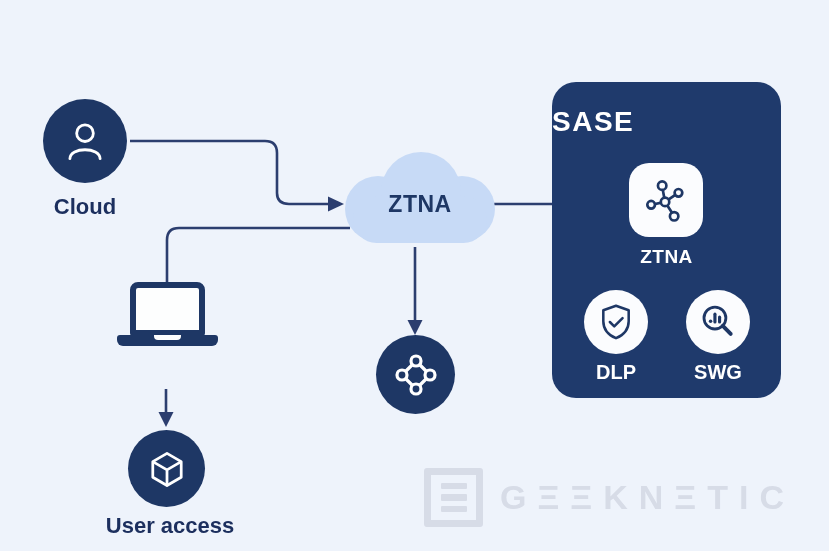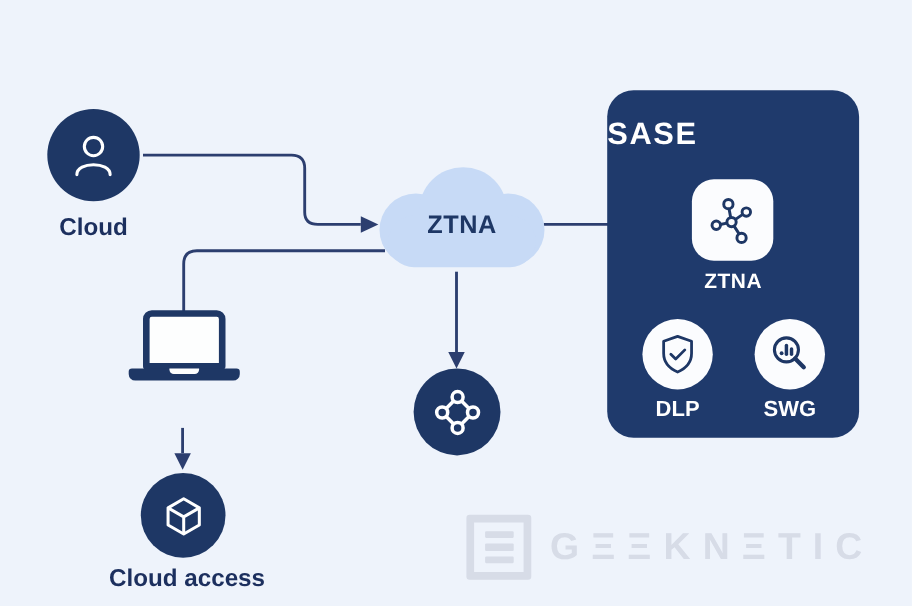--- a/index.html
+++ b/index.html
@@ -105,21 +105,21 @@
   </div>
 
   <div class="circle-node" style="left:128px; top:430px; width:77px; height:77px;">
     <span style="display:flex;">
       <svg width="44" height="44" viewBox="0 0 48 48" fill="none" stroke="#ffffff" stroke-width="3" stroke-linejoin="round">
         <path d="M24 7 L39.5 16 L39.5 33 L24 42 L8.5 33 L8.5 16 Z"></path>
         <path d="M8.5 16 L24 25 L39.5 16 M24 25 L24 42"></path>
       </svg>
     </span>
   </div>
-  <div class="node-label" style="left:170px; top:513px;">Cloud access</div>
+  <div class="node-label" style="left:170px; top:513px;">User access</div>
 
   <div class="cloud">
     <span class="puff puff-left"></span>
     <span class="puff puff-right"></span>
     <span class="puff puff-main"></span>
     <span class="cloud-body"></span>
     <span class="cloud-text">ZTNA</span>
   </div>
 
   <div class="circle-node" style="left:376px; top:335px; width:79px; height:79px;">

